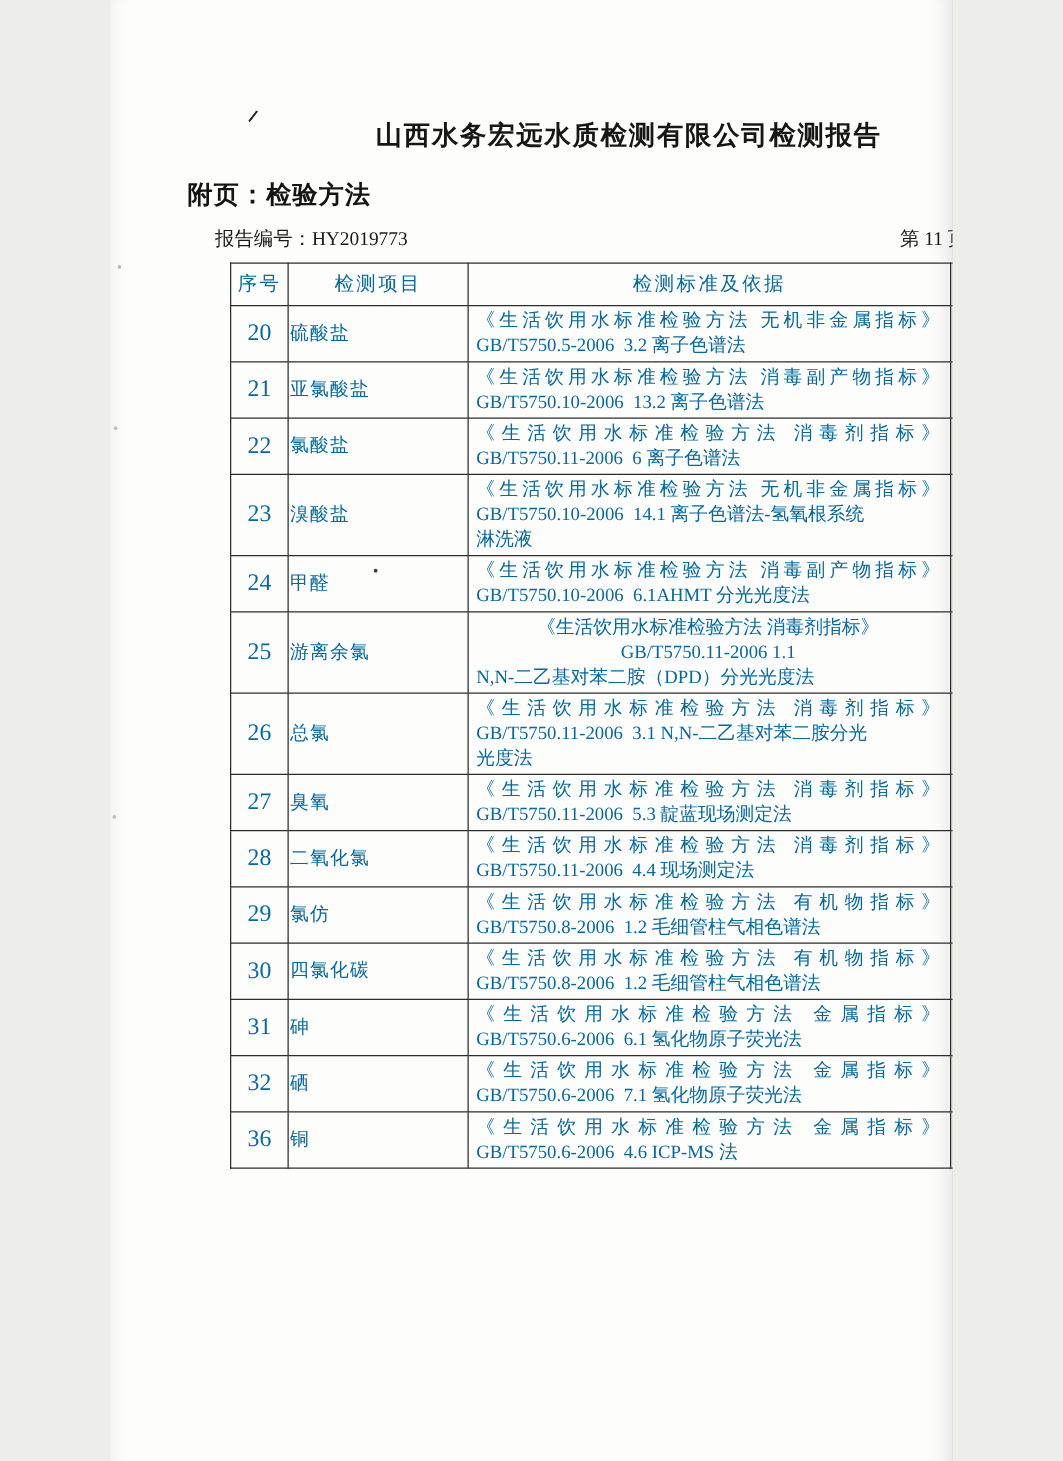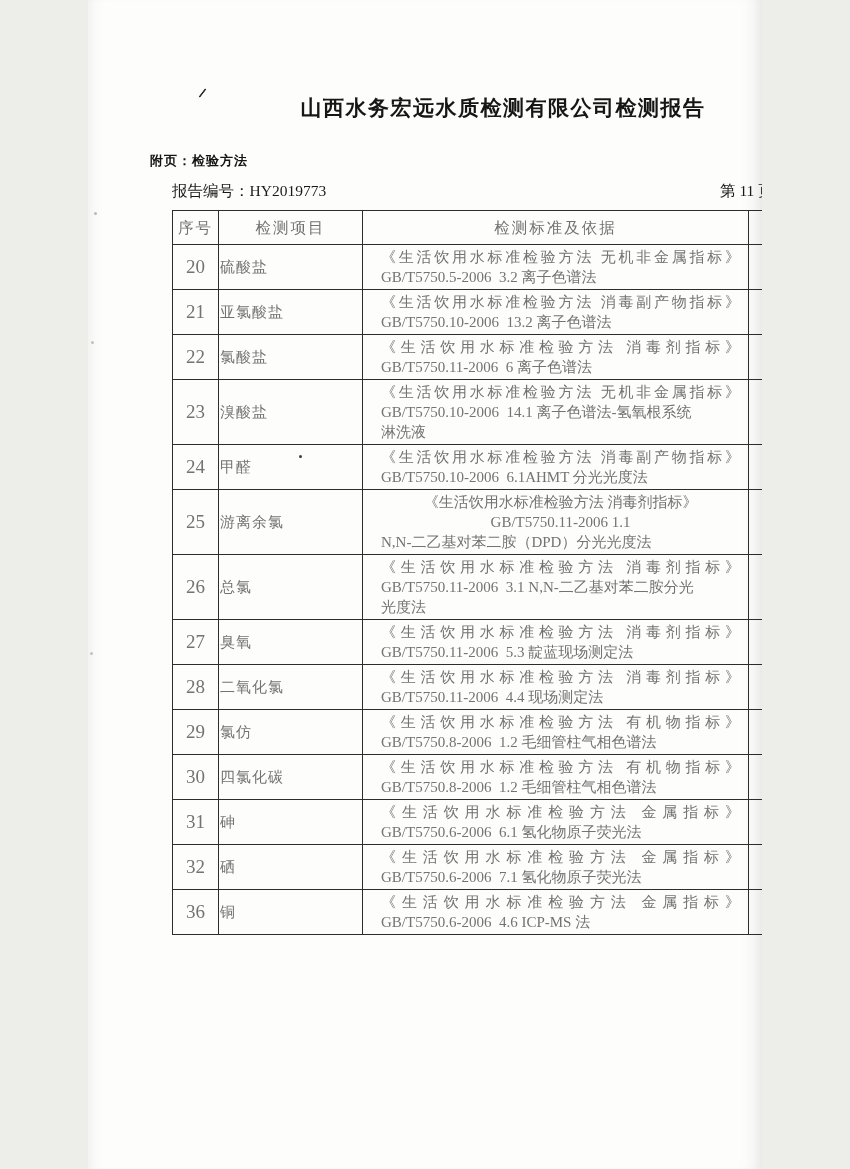--- a/index.html
+++ b/index.html
@@ -14,43 +14,43 @@
     box-shadow:inset -18px 0 22px -20px rgba(0,0,0,.18), inset 14px 0 18px -16px rgba(0,0,0,.10);
   }
   .doc-title {
     position:absolute; top:94px; left:0; width:830px;
     text-align:center;
     font-family:"Liberation Sans","DejaVu Sans",sans-serif;
     font-weight:bold; font-size:21px; letter-spacing:1.5px;
     color:#161616;
   }
   .subtitle {
-    position:absolute; top:152px; left:62px;
+    position:absolute; top:142px; left:62px;
     font-family:"Liberation Sans","DejaVu Sans",sans-serif;
-    font-weight:bold; font-size:13px; letter-spacing:1px;
+    font-weight:bold; font-size:20px; letter-spacing:1px;
     color:#141414;
   }
   .meta-row {
     position:absolute; top:181px; left:84px; width:656px;
     display:flex; justify-content:space-between; align-items:center;
     font-size:15.5px; font-weight:500; color:#191919;
   }
   table.methods {
-    position:absolute; top:210px; left:84px;
+    position:absolute; top:210px; left:96px;
     width:652px; border-collapse:collapse; table-layout:fixed;
-    font-size:15px; line-height:20px; color:#737373;border-radius:12px;
+    font-size:15px; line-height:20px; color:#0369a1;border-radius:12px;
   }
   table.methods th, table.methods td { border:1.6px solid #2d2d2d; }
   table.methods thead th {
     height:31px; font-weight:normal; text-align:center;
     font-size:15.5px; letter-spacing:2px;
   }
   td.c-no { text-align:center; vertical-align:middle; font-size:19px; }
   td.c-item { text-align:left; vertical-align:middle; letter-spacing:1px; }
-  td.c-std { padding:2px 8px 2px 18px; vertical-align:middle; }
+  td.c-std { padding:2px 8px 2px 6px; vertical-align:middle; }
   td.c-remark { vertical-align:middle; }
   .std1 {
     text-align:justify; text-align-last:justify; text-justify:inter-character;
     white-space:pre-wrap;
   }
   .std2, .std3 { text-align:left; white-space:pre-wrap; }
   .std2:empty, .std3:empty { display:none; }
   tr.center .std1 { text-align:center; text-align-last:center; }
   tr.center .std2 { text-align:center; }
   

